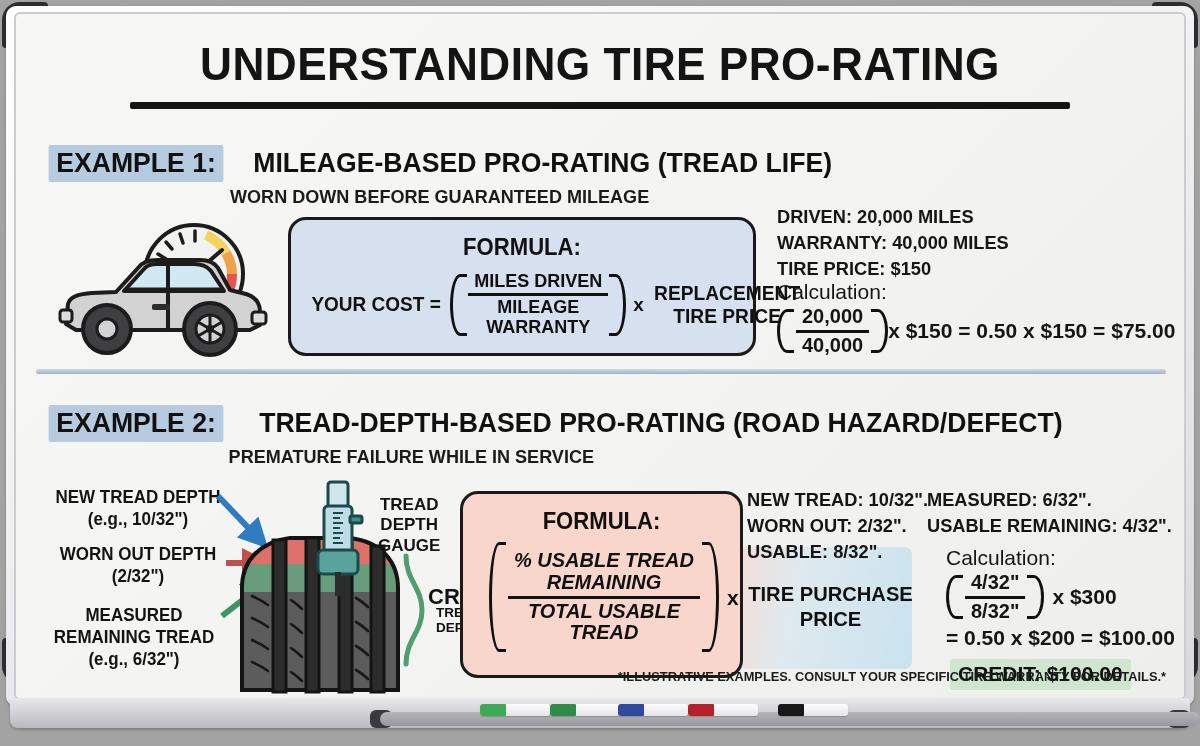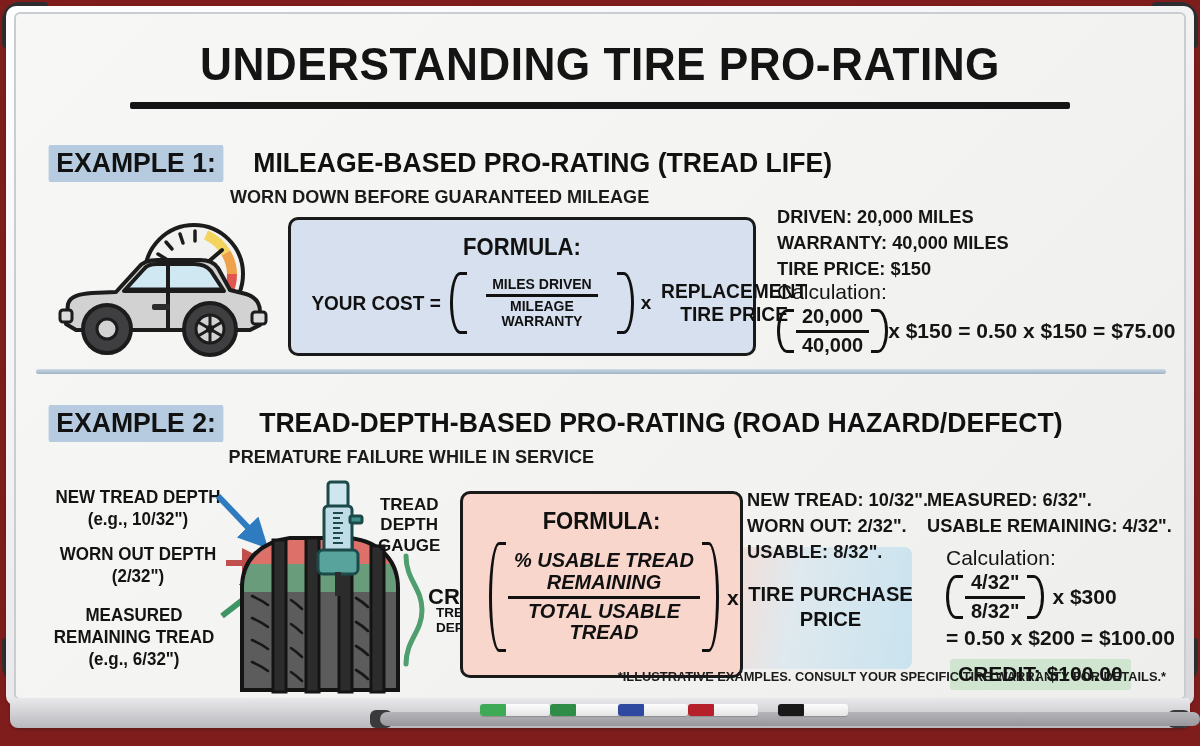--- a/index.html
+++ b/index.html
@@ -6,21 +6,21 @@
   html, body {
     width: 1200px; height: 746px;
     overflow: hidden;
     background: #ffffff;
     font-family: "Liberation Sans", sans-serif;
   }
 
   
   #board-frame {
     position: absolute; left: 0; top: 0; width: 1200px; height: 746px;
-    background: #7f1d1d;
+    background: #a3a3a3;
   }
   .corner {
     position: absolute; width: 46px; height: 46px;
     background: #2e2e30;
   }
   .corner.tl { left: 2px;   top: 2px;   border-radius: 18px 4px 4px 4px; }
   .corner.tr { right: 2px;  top: 2px;   border-radius: 4px 18px 4px 4px; }
   .corner.bl { left: 2px;   bottom: 62px;border-radius: 4px 4px 4px 18px; }
   .corner.br { right: 2px;  bottom: 62px;border-radius: 4px 4px 18px 4px; }
 
@@ -106,21 +106,21 @@
   #divider {
     position: absolute; left: 20px; top: 355px; width: 1130px; height: 5px;
     border-radius: 3px;
     background: linear-gradient(180deg,#cfdae6,#9fb3c7);
   }
 
   
   .formula-box {
     position: absolute;
     border: 3px solid #1a1a1a;
-    border-radius: 10px;
+    border-radius: 18px;
   }
   #formula1 {
     left: 272px; top: 203px; width: 468px; height: 139px;
     background: #d6e0ee;
   }
   #formula2 {
     left: 444px; top: 477px; width: 283px; height: 187px;
     background: #f8d6cc;
   }
   #f2-bluewash {
@@ -270,21 +270,21 @@
           <circle cx="156" cy="117" r="4" fill="#1c1c1c"></circle>
         </svg>
       </div>
 
       <div class="formula-box" id="formula1">
         <div class="formula-label" style="top:14px;">FORMULA:</div>
       </div>
       <div class="eqrow" style="left:292px; top:258px;">
         <span style="font-size:20px;font-weight:700;color:#111;transform:scaleX(0.95);display:inline-block;">YOUR COST =</span>
         <span class="paren-l" style="height:62px; margin-left:6px;"></span>
-        <span class="frac" style="font-size:14px;font-weight:700;color:#111;margin:0 19px;">
+        <span class="frac" style="font-size:18px;font-weight:700;color:#111;margin:0 1px;">
           <span class="num">MILES DRIVEN</span>
           <span class="bar"></span>
           <span class="den">MILEAGE</span>
           <span class="den">WARRANTY</span>
         </span>
         <span class="paren-r" style="height:62px;"></span>
         <span style="font-size:19px;font-weight:700;color:#111;margin:0 7px;">x</span>
         <span style="font-size:20px;font-weight:700;color:#111;line-height:1.15;text-align:center;display:inline-block;transform:scaleX(0.96);">
           <span style="display:block;">REPLACEMENT</span>
           <span style="display:block;">TIRE PRICE</span>

